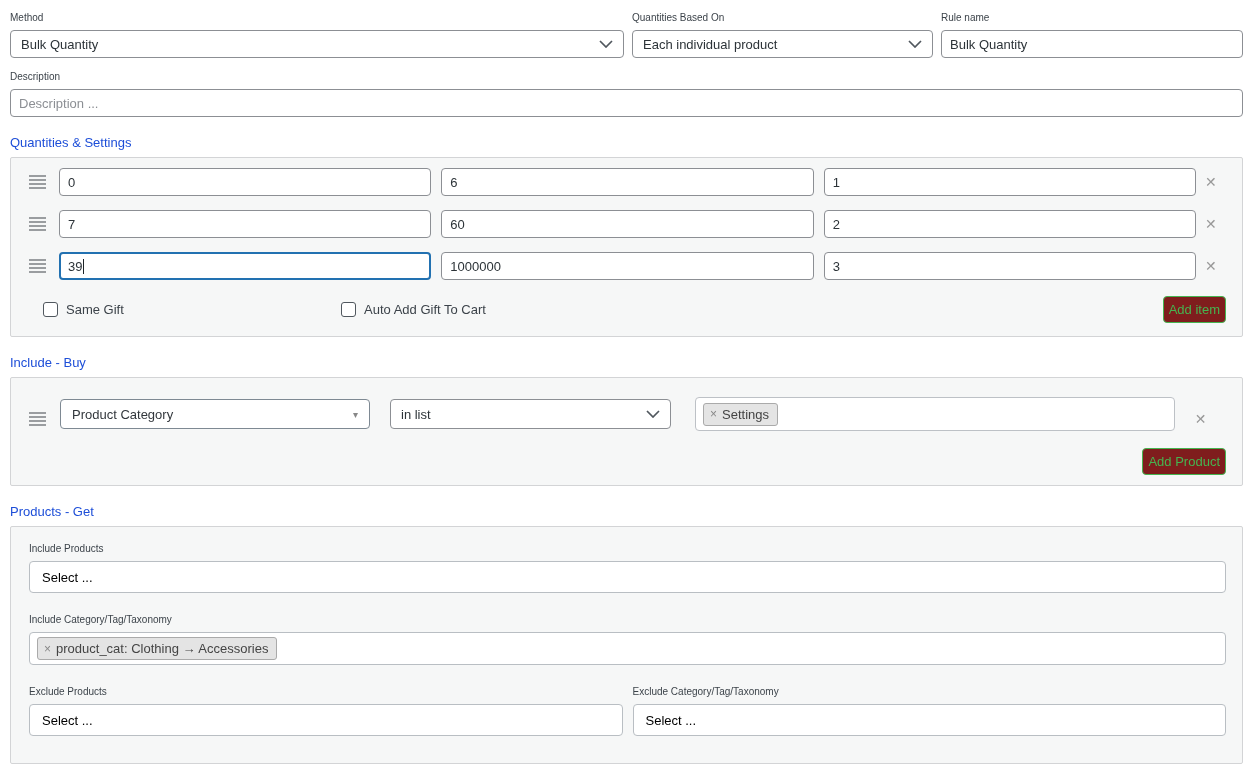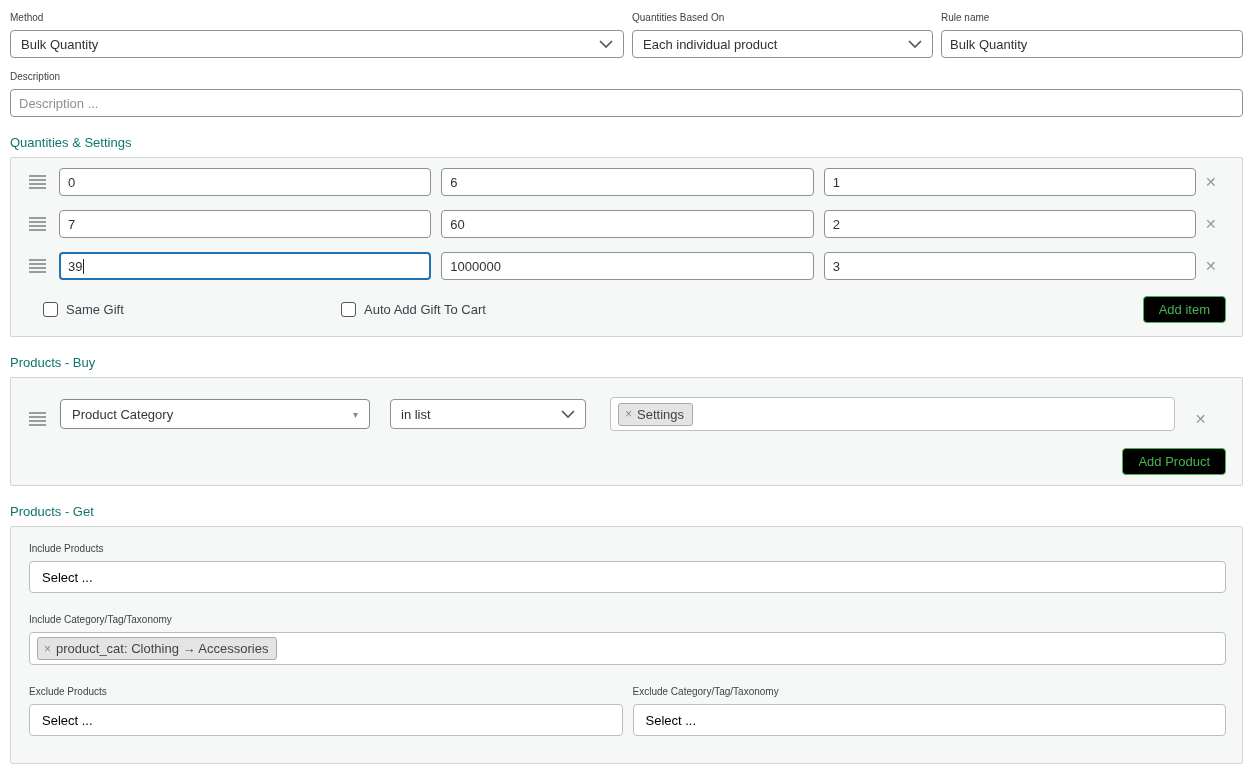--- a/index.html
+++ b/index.html
@@ -27,21 +27,21 @@
 
   .text-input {
     width:100%; height:28px; border:1px solid #8c8f94; border-radius:4px;
     background:#fff; padding:0 8px; font-size:13px; color:#2c3338;
     font-family:"Liberation Sans", "DejaVu Sans", sans-serif; outline:none;
   }
   .text-input::placeholder { color:#8c8f94; opacity:1; }
 
   .desc-field { margin-top:13px; }
 
-  .section-title { margin-top:18px; font-size:13px; color:#0f766e; }
+  .section-title { margin-top:18px; font-size:13px; color:#1d4ed8; }
 
   .panel {
     margin-top:7px; width:1233px; background:#f6f7f7;
     border:1px solid #d3d4d6; border-radius:2px;
   }
 
   
   .quant-panel { padding:10px 16px 13px 18px; }
   .q-row { display:flex; align-items:center; margin-bottom:14px; }
   .drag-handle {
@@ -62,36 +62,36 @@
   .caret { width:1px; height:15px; background:#1d2327; margin-left:1px; }
 
   .q-footer { display:flex; align-items:center; margin-top:16px; padding-left:4px; }
   .checkbox-wrap { display:flex; align-items:center; cursor:pointer; width:298px;padding-left:10px; }
   .checkbox-wrap.second { width:auto; }
   .checkbox {
     flex:none; width:15px; height:15px; background:#fff;
     border:1px solid #50575e; border-radius:3px; margin-right:8px;
   }
   .green-btn {
-    margin-left:auto; background:#000000; border:1px solid #46b450; color:#46b450;
-    border-radius:4px; font-size:13px; padding:0 15px; height:27px; cursor:pointer;
+    margin-left:auto; background:#7f1d1d; border:1px solid #46b450; color:#46b450;
+    border-radius:4px; font-size:13px; padding:0 5px; height:27px; cursor:pointer;
     font-family:"Liberation Sans", "DejaVu Sans", sans-serif;
   }
 
   
   .buy-panel { padding:19px 16px 10px 18px; }
   .buy-row { display:flex; align-items:center; }
   .buy-row .drag-handle { margin-top:9px; margin-right:14px; }
   .select2 {
     width:310px; height:30px; background:#fff; border:1px solid #7e8993;
     border-radius:4px; display:flex; align-items:center; justify-content:space-between;
     padding:0 11px; color:#32373c; cursor:pointer; flex:none;
   }
   .s2-arrow { color:#888; font-size:10px; }
-  .op-select { width:196px; height:30px; margin-left:20px; flex:none; }
+  .op-select { width:281px; height:30px; margin-left:20px; flex:none; }
   .tagbox {
     flex:1; margin-left:24px; min-height:34px; background:#fff;
     border:1px solid #bdc1c6; border-radius:4px; padding:3px 4px;
     display:flex; align-items:center; flex-wrap:wrap; cursor:text;
   }
   .tag {
     display:inline-flex; align-items:center; background:#e4e4e4;
     border:1px solid #aaa; border-radius:3px; padding:3px 8px 3px 6px;
     color:#444; font-size:13px; margin:1px 3px;
   }
@@ -186,21 +186,21 @@
         <span>Same Gift</span>
       </span>
       <span class="checkbox-wrap second">
         <span class="checkbox"></span>
         <span>Auto Add Gift To Cart</span>
       </span>
       <button class="green-btn">Add item</button>
     </div>
   </div>
 
-  <div class="section-title">Products - Buy</div>
+  <div class="section-title">Include - Buy</div>
   <div class="panel buy-panel">
     <div class="buy-row">
       <span class="drag-handle"></span>
       <div class="select2">
         <span>Product Category</span>
         <span class="s2-arrow">▾</span>
       </div>
       <div class="select op-select">
         <span>in list</span>
         <span class="chev">

